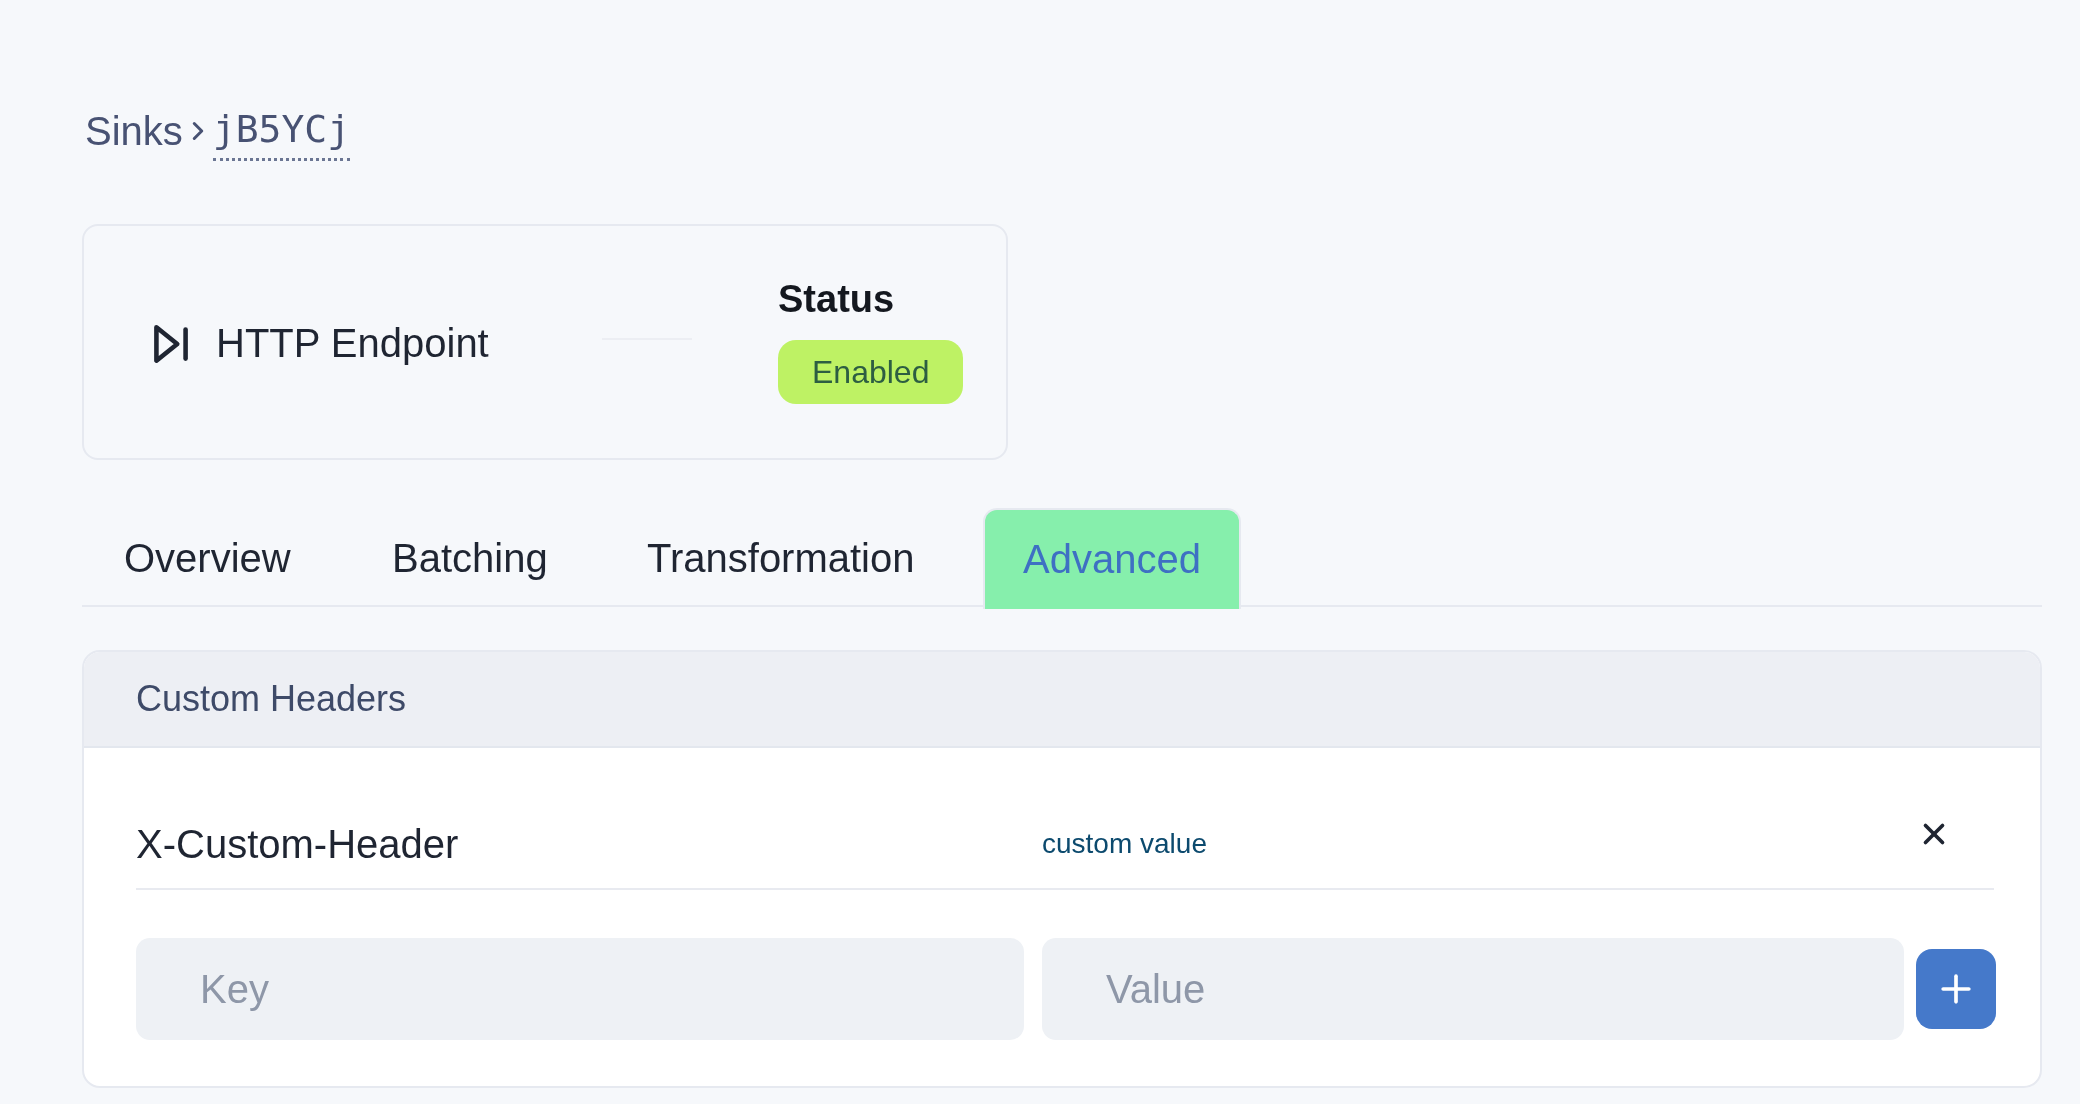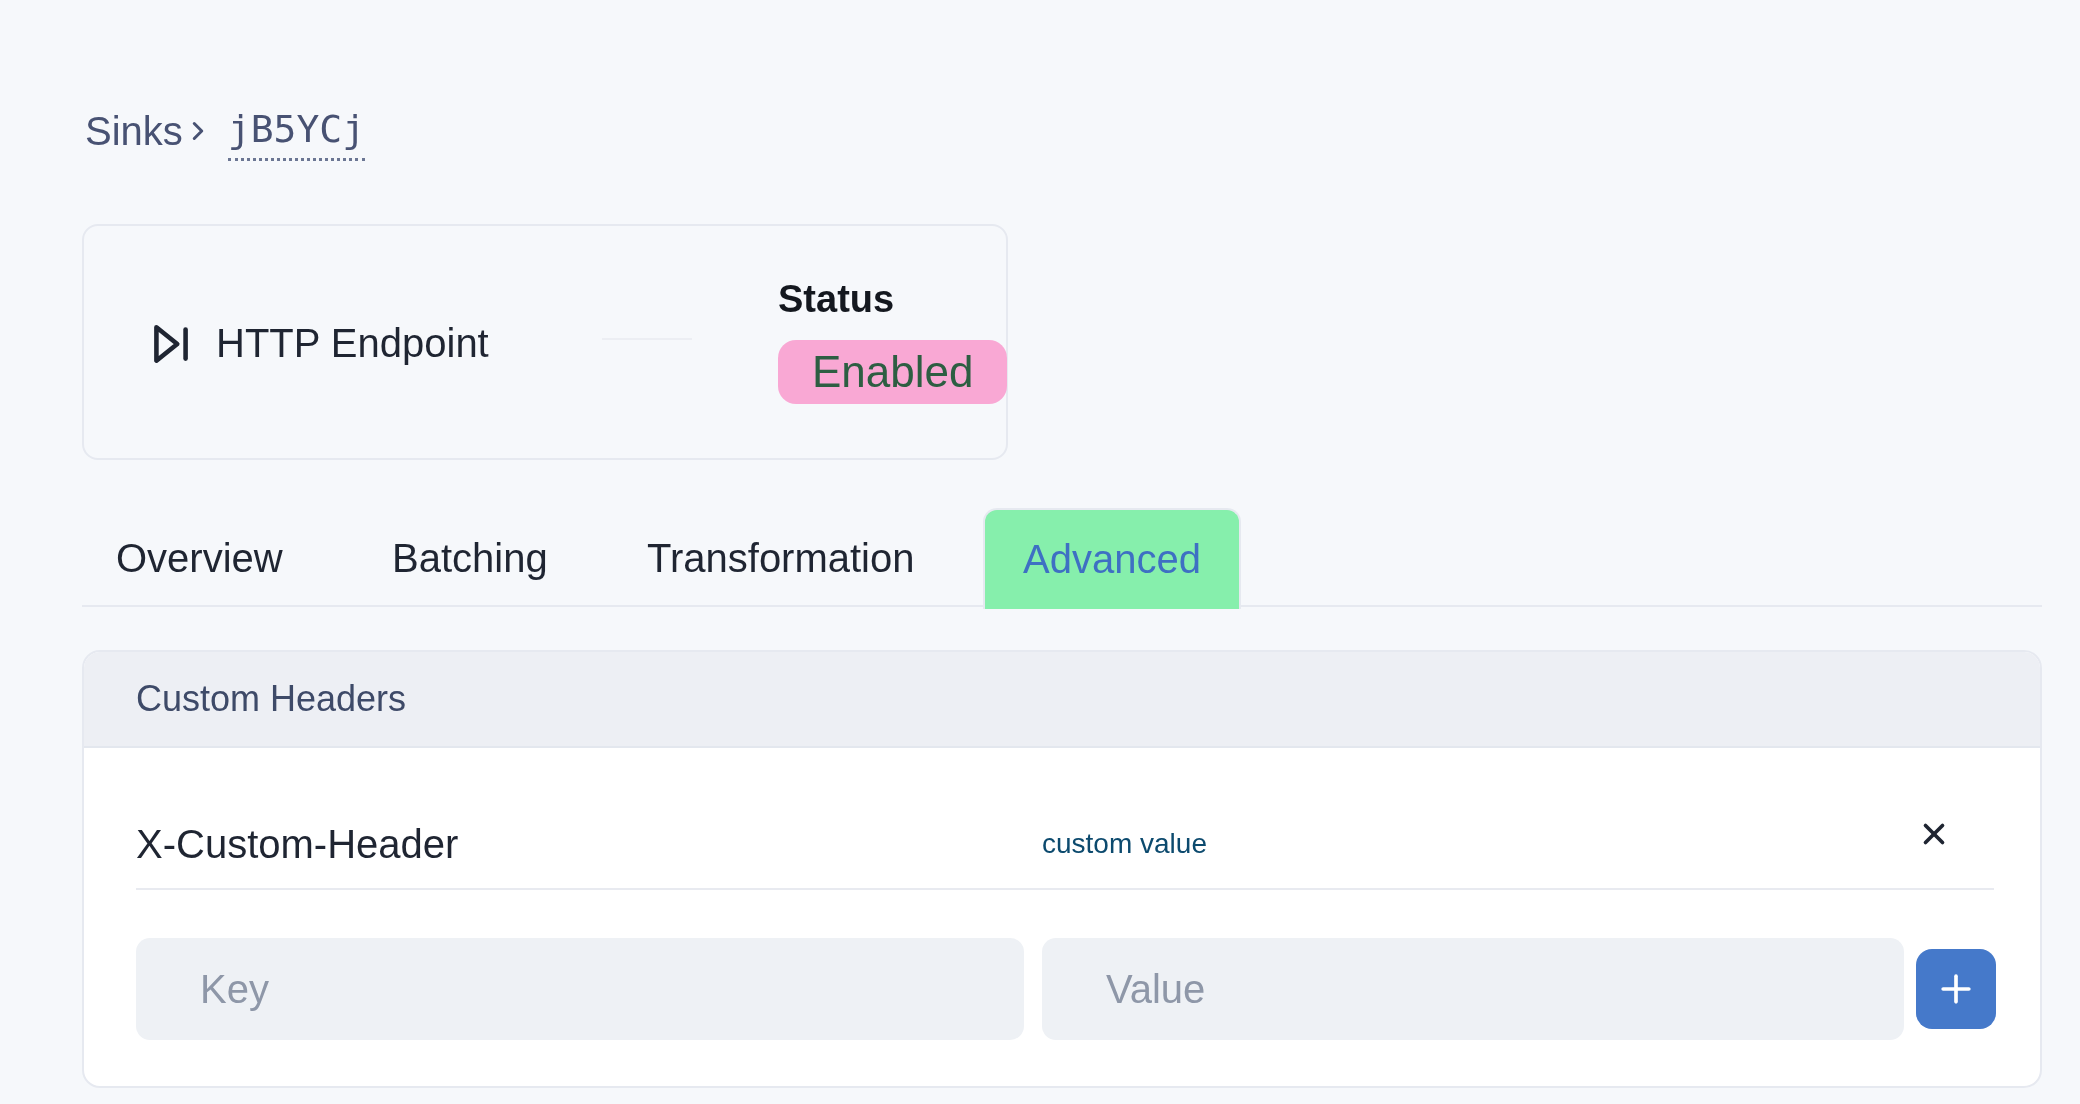--- a/index.html
+++ b/index.html
@@ -25,21 +25,20 @@
   .breadcrumb-root {
     font-size: 40px; line-height: 54px; color: #485273;
   }
   .breadcrumb-sep { display: flex; align-items: center; }
   .breadcrumb-current {
     font-family: "DejaVu Sans Mono", monospace;
     font-size: 38px; line-height: 54px; color: #485273;
     border-bottom: 3px dotted #6b7693;
     padding-bottom: 2px;
     cursor: pointer;
-    margin-left: 15px;
   }
 
   
   .sink-card {
     position: absolute;
     left: 82px; top: 224px;
     width: 926px; height: 236px;
     border: 2px solid #e6e9f0;
     border-radius: 16px;
     background: transparent;
@@ -54,42 +53,42 @@
     position: absolute; left: 518px; top: 112px;
     width: 90px; height: 2px; background: #eceef3;
   }
   .status-col { position: absolute; left: 694px; top: 50px; }
   .status-label {
     font-size: 38px; font-weight: 700; color: #14181f; line-height: 46px;
   }
   .status-badge {
     display: inline-block;
     margin-top: 18px;
-    background: #f9a8d4;
+    background: #bef264;
     color: #2d5e42;
-    font-size: 44px; line-height: 36px;
+    font-size: 32px; line-height: 36px;
     padding: 14px 34px;
     border-radius: 18px;
   }
 
   
   .tabbar {
     position: absolute; left: 82px; top: 508px;
     width: 1960px; height: 101px;
   }
   .tabbar-underline {
     position: absolute; left: 0; top: 97px; width: 100%; height: 2px;
     background: #e6e9f0;
   }
   .tab {
     position: absolute; top: 26px;
     font-size: 40px; line-height: 48px; color: #1f2532;
     cursor: pointer;
   }
-  .tab-overview { left: 34px; }
+  .tab-overview { left: 42px; }
   .tab-batching { left: 310px; }
   .tab-transformation { left: 565px; }
   .tab-active {
     position: absolute; left: 901px; top: 0;
     width: 258px; height: 101px;
     background: #86efac;
     border: 2px solid #e6e9f0;
     border-bottom: none;
     border-radius: 14px 14px 0 0;
     display: flex; align-items: center; justify-content: center;

